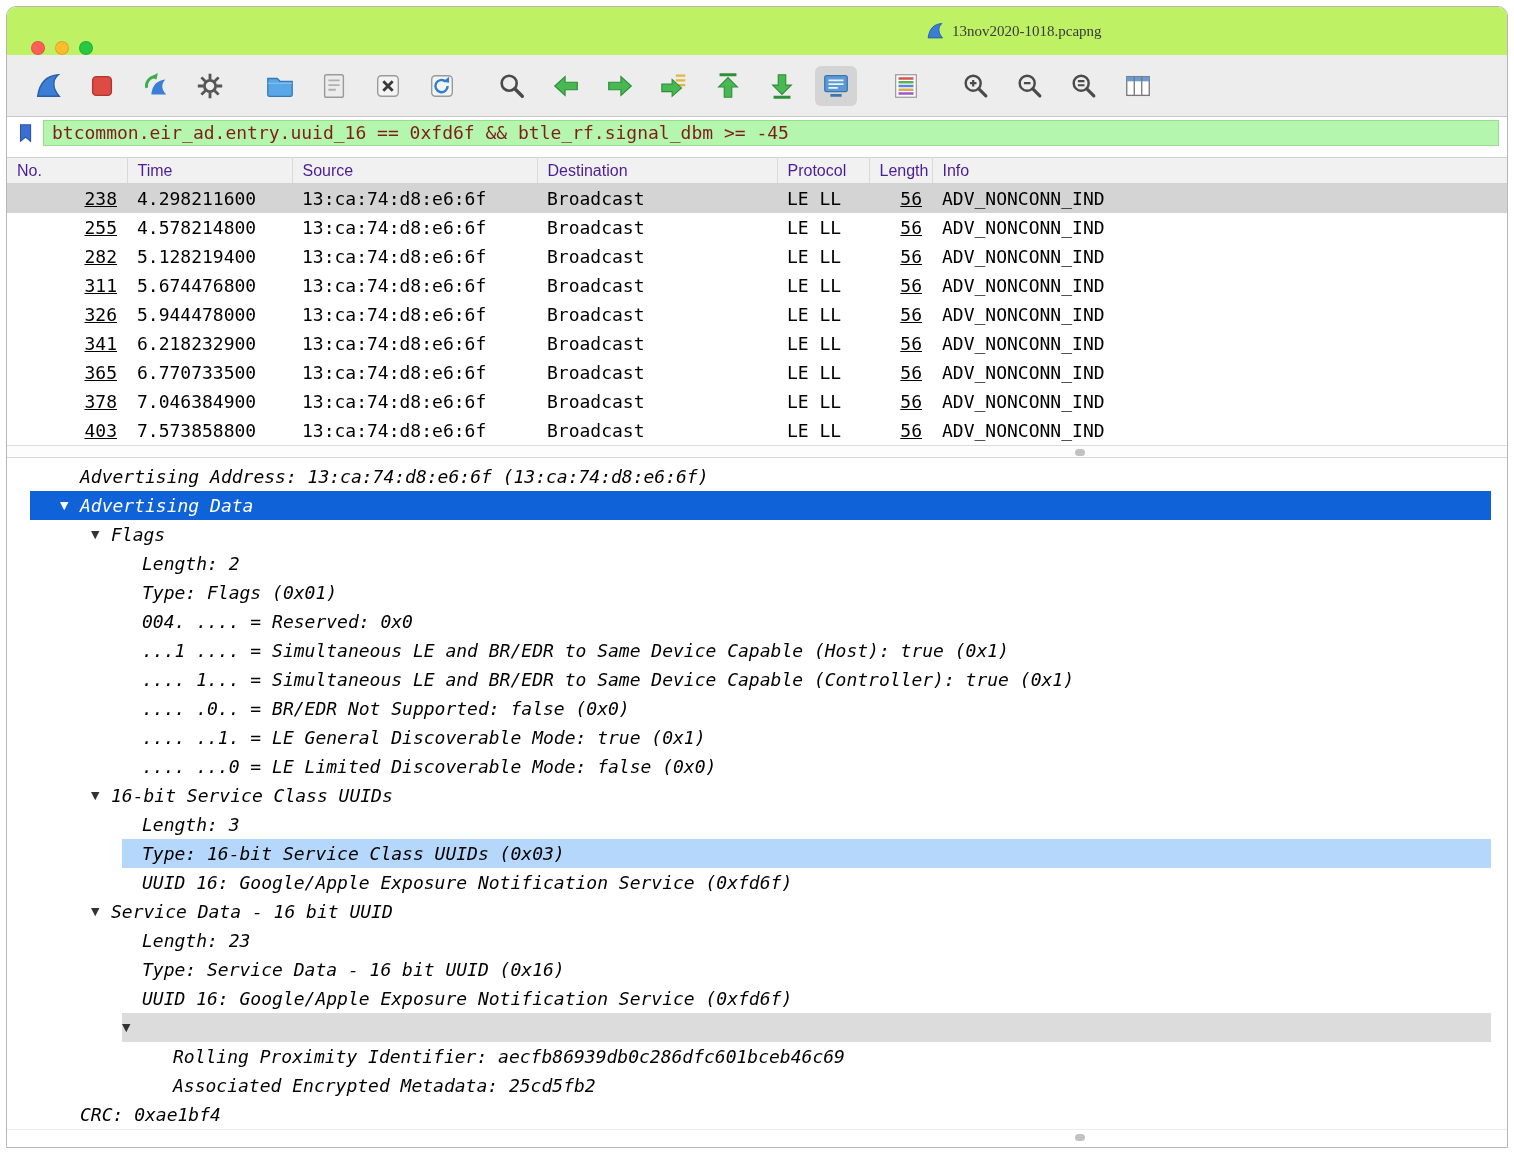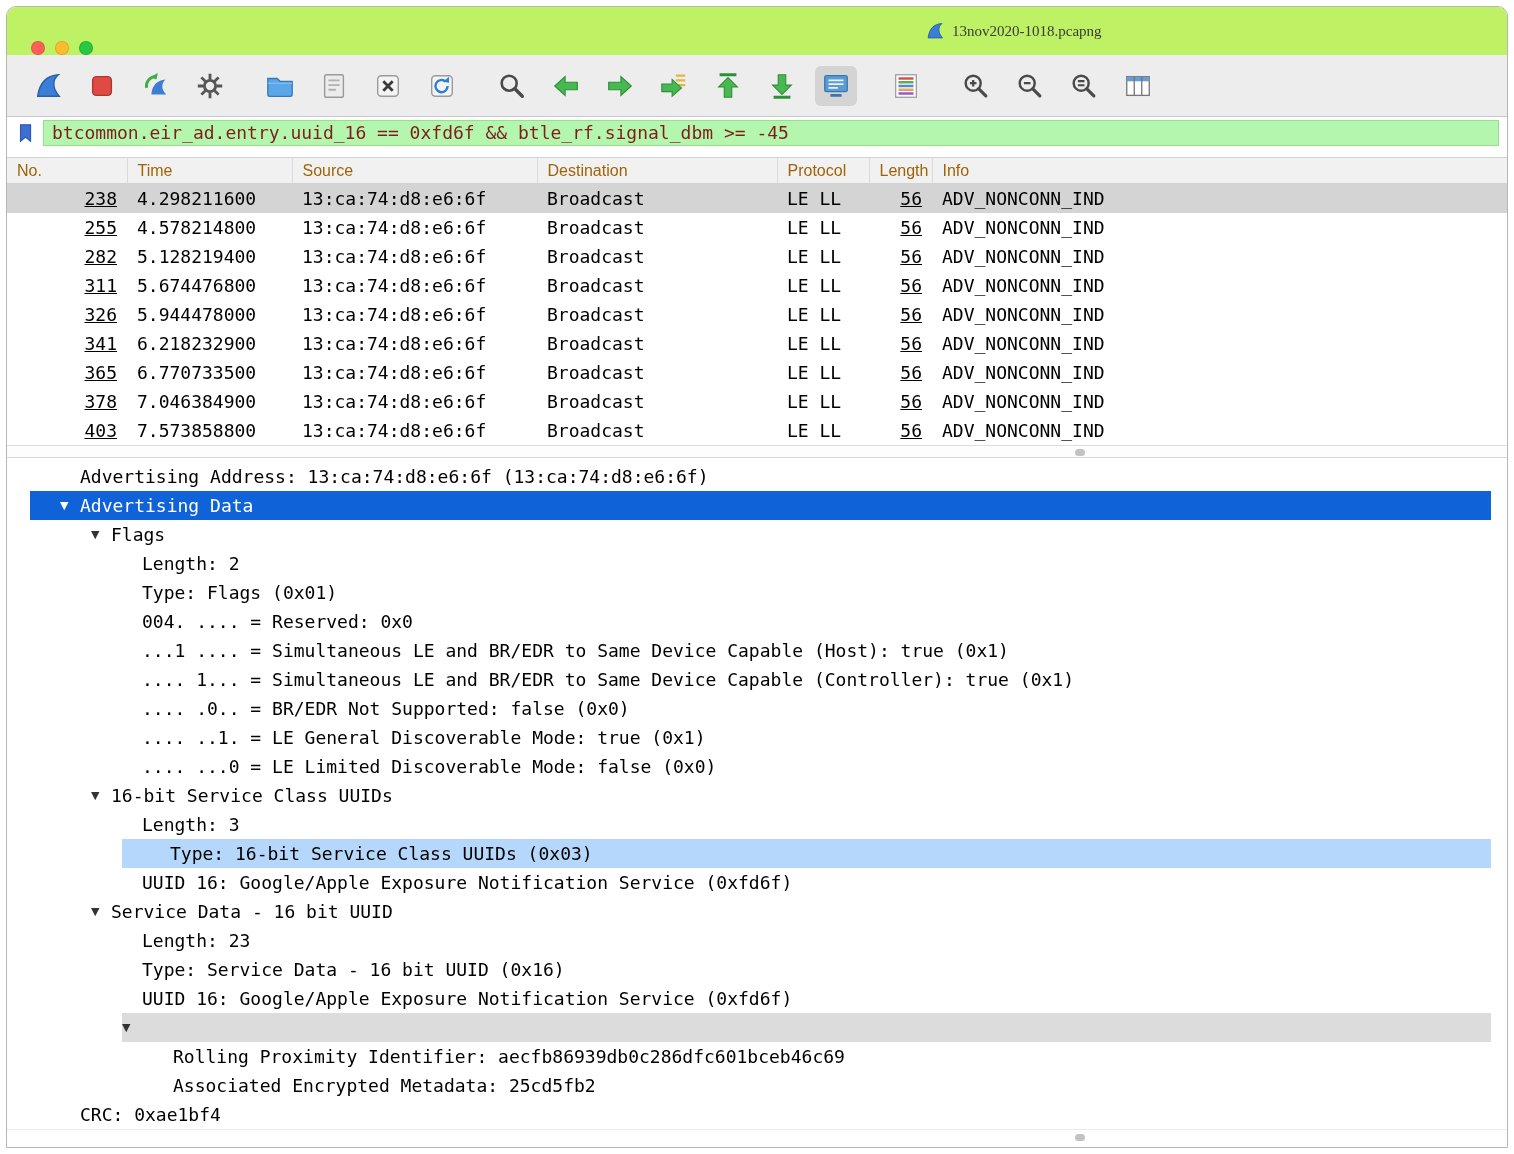--- a/index.html
+++ b/index.html
@@ -24,37 +24,37 @@
 
   
   .filterbar { height:32px; display:flex; align-items:center; padding:0 8px; gap:6px; background:#ffffff; }
   .bookmark svg { width:22px; height:24px; display:block; }
   .filter-input { flex:1; height:26px; background:#b5f6ae; border:1px solid #97dd90; font-family:"DejaVu Sans Mono",monospace; font-size:18px; line-height:24px; padding-left:8px; color:#7f1d1d; white-space:pre; overflow:hidden; }
 
   .gap { height:8px; background:#fff; }
 
   
   .packet-table { width:100%; border-collapse:collapse; table-layout:fixed; }
-  .packet-table thead th { height:26px; background:#f1f1f1; border-top:1px solid #d2d2d2; border-bottom:1px solid #d2d2d2; border-right:1px solid #dadada; font-weight:normal; font-size:16px; text-align:left; padding-left:10px; overflow:hidden; white-space:nowrap; color:#a16207; }
+  .packet-table thead th { height:26px; background:#f1f1f1; border-top:1px solid #d2d2d2; border-bottom:1px solid #d2d2d2; border-right:1px solid #dadada; font-weight:normal; font-size:16px; text-align:left; padding-left:10px; overflow:hidden; white-space:nowrap; color:#4c1d95; }
   .packet-table thead th:last-child { border-right:none; }
   .packet-table td { height:29px; font-family:"DejaVu Sans Mono",monospace; font-size:18px; white-space:pre; overflow:hidden; padding-left:10px; color:#000; }
   .packet-table td.num { text-align:right; padding-right:10px; padding-left:0;text-decoration:underline; }
   .packet-table tr.selected { background:#d4d4d4; }
 
   .scroll-strip { height:13px; border-top:1px solid #dedede; border-bottom:1px solid #d6d6d6; position:relative; background:#fdfdfd; }
   .thumb { position:absolute; left:1068px; top:3px; width:10px; height:7px; background:#c2c2c2; border-radius:4px; }
 
   
   .detail { background:#fff; font-family:"DejaVu Sans Mono",monospace; font-size:18px; padding:4px 16px 0 23px; }
   .dline { height:29px; line-height:29px; display:flex; white-space:pre; color:#000; }
-  .dline .inner { display:flex; flex:1; min-width:0; }
+  .dline .inner { display:flex; flex:1; min-width:0;font-style:italic; }
   .arrow { width:20px; display:inline-block; font-family:"DejaVu Sans",sans-serif; font-size:11px; color:#333; flex:0 0 20px; }
   .hl-blue { background:#0f62d7; color:#fff; }
   .hl-blue .arrow { color:#fff; }
-  .inner.hl-lightblue { background:#b5d7fb;gap:28px; }
+  .inner.hl-lightblue { background:#b5d7fb; }
   .inner.hl-gray { background:#dcdcdc; }
 
   .bottom-strip { height:16px; position:relative; background:#fff; border-top:1px solid #ececec; }
   .bottom-strip .thumb { top:4px; }
 </style>
 </head>
 <body>
 
 <div class="window">
 

